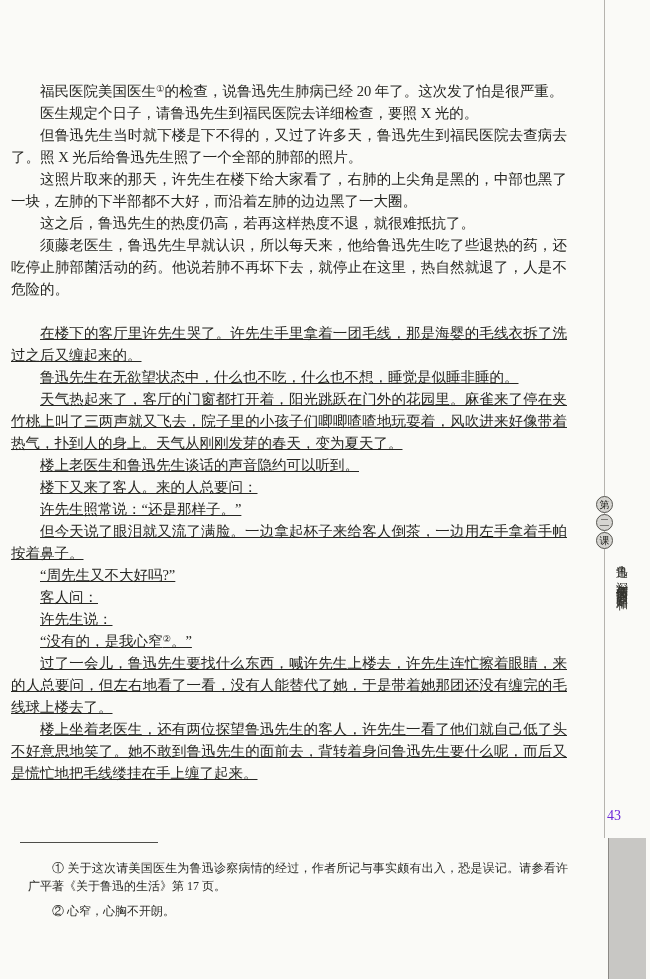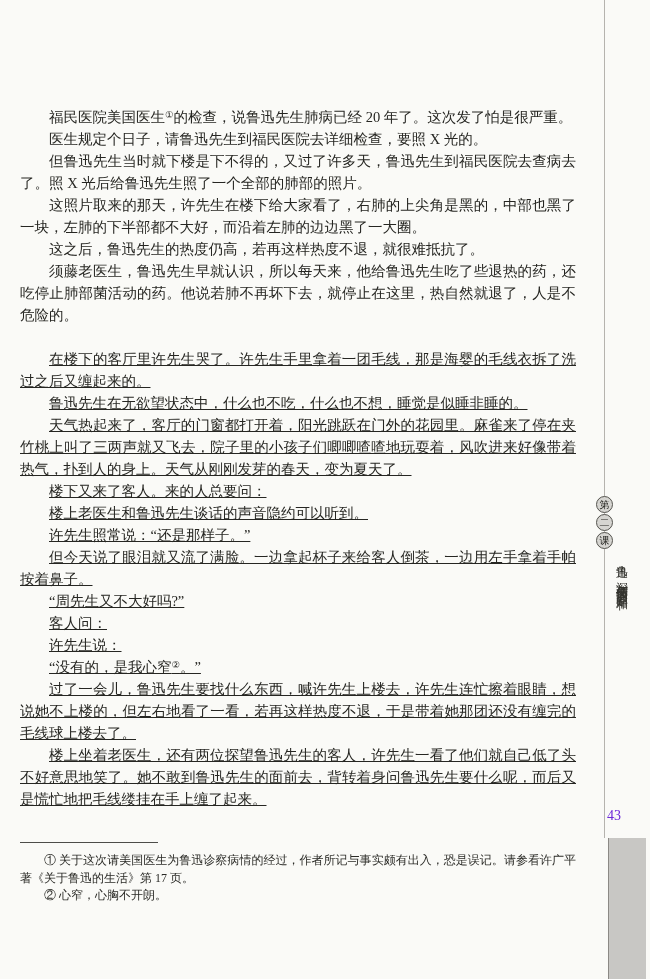--- a/index.html
+++ b/index.html
@@ -7,28 +7,27 @@
     position: relative;
     width: 650px;
     height: 979px;
     background: #fafaf7;
     overflow: hidden;
     font-family: "Liberation Serif", serif;
     color: #262622;
   }
   .main-text {
     position: absolute;
-    left: 20px;
+    left: 11px;
     top: 80px;
     width: 556px;
     font-size: 14.5px;
     line-height: 22px;
     text-align: justify;
     text-justify: inter-ideograph;
-    margin-top: 26px;
   }
   .main-text p { margin: 0; text-indent: 2em; }
   .section-2 { margin-top: 22px; text-decoration: underline; }
   sup.note-ref { font-size: 9.5px; line-height: 0; vertical-align: 4px; }
   .footnote-rule {
     position: absolute;
     left: 20px;
     top: 842px;
     width: 138px;
     height: 0;
@@ -38,21 +37,21 @@
     position: absolute;
     left: 20px;
     top: 852px;
     width: 556px;
     font-size: 12px;
     line-height: 17.5px;
     text-align: justify;
     text-justify: inter-ideograph;
     color: #2b2b27;
   }
-  .footnotes p { margin: 0; text-indent: 2em; }
+  .footnotes p { margin: 8px; text-indent: 2em; }
   .sidebar-line {
     position: absolute;
     left: 604px;
     top: 0;
     width: 1px;
     height: 838px;
     background: #b5b3ae;
   }
   .lesson-badges {
     position: absolute;
@@ -115,29 +114,29 @@
         <p class="body-paragraph">医生规定个日子，请鲁迅先生到福民医院去详细检查，要照 X 光的。</p>
         <p class="body-paragraph">但鲁迅先生当时就下楼是下不得的，又过了许多天，鲁迅先生到福民医院去查病去了。照 X 光后给鲁迅先生照了一个全部的肺部的照片。</p>
         <p class="body-paragraph">这照片取来的那天，许先生在楼下给大家看了，右肺的上尖角是黑的，中部也黑了一块，左肺的下半部都不大好，而沿着左肺的边边黑了一大圈。</p>
         <p class="body-paragraph">这之后，鲁迅先生的热度仍高，若再这样热度不退，就很难抵抗了。</p>
         <p class="body-paragraph">须藤老医生，鲁迅先生早就认识，所以每天来，他给鲁迅先生吃了些退热的药，还吃停止肺部菌活动的药。他说若肺不再坏下去，就停止在这里，热自然就退了，人是不危险的。</p>
       </div>
     <div class="section-2">
         <p class="body-paragraph">在楼下的客厅里许先生哭了。许先生手里拿着一团毛线，那是海婴的毛线衣拆了洗过之后又缠起来的。</p>
         <p class="body-paragraph">鲁迅先生在无欲望状态中，什么也不吃，什么也不想，睡觉是似睡非睡的。</p>
         <p class="body-paragraph">天气热起来了，客厅的门窗都打开着，阳光跳跃在门外的花园里。麻雀来了停在夹竹桃上叫了三两声就又飞去，院子里的小孩子们唧唧喳喳地玩耍着，风吹进来好像带着热气，扑到人的身上。天气从刚刚发芽的春天，变为夏天了。</p>
+        <p class="body-paragraph">楼上老医生和鲁迅先生谈话的声音隐约可以听到。</p>
         <p class="body-paragraph">楼下又来了客人。来的人总要问：</p>
-        <p class="body-paragraph">楼上老医生和鲁迅先生谈话的声音隐约可以听到。</p>
         <p class="body-paragraph">许先生照常说：“还是那样子。”</p>
         <p class="body-paragraph">但今天说了眼泪就又流了满脸。一边拿起杯子来给客人倒茶，一边用左手拿着手帕按着鼻子。</p>
         <p class="body-paragraph">“周先生又不大好吗?”</p>
         <p class="body-paragraph">客人问：</p>
         <p class="body-paragraph">许先生说：</p>
         <p class="body-paragraph">“没有的，是我心窄<sup class="note-ref">②</sup>。”</p>
-        <p class="body-paragraph">过了一会儿，鲁迅先生要找什么东西，喊许先生上楼去，许先生连忙擦着眼睛，想说她不上楼的，但左右地看了一看，若再这样热度不退，于是带着她那团还没有缠完的毛线球上楼去了。</p>
+        <p class="body-paragraph">过了一会儿，鲁迅先生要找什么东西，喊许先生上楼去，许先生连忙擦着眼睛，来的人总要问，但左右地看了一看，没有人能替代了她，于是带着她那团还没有缠完的毛线球上楼去了。</p>
         <p class="body-paragraph">楼上坐着老医生，还有两位探望鲁迅先生的客人，许先生一看了他们就自己低了头不好意思地笑了。她不敢到鲁迅先生的面前去，背转着身问鲁迅先生要什么呢，而后又是慌忙地把毛线缕挂在手上缠了起来。</p>
       </div>
   </div>
 
   <div class="footnote-rule"></div>
 
   <div class="footnotes">
       <p class="footnote">① 关于这次请美国医生为鲁迅诊察病情的经过，作者所记与事实颇有出入，恐是误记。请参看许广平著《关于鲁迅的生活》第 17 页。</p>
       <p class="footnote">② 心窄，心胸不开朗。</p>
     </div>

